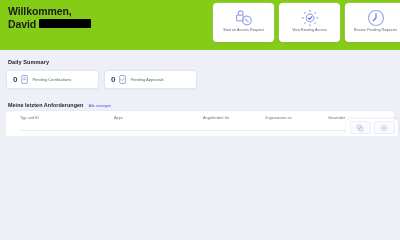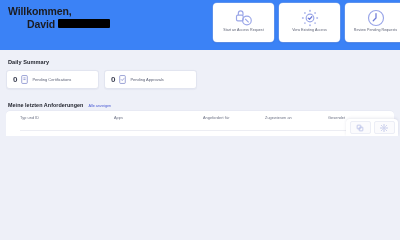--- a/index.html
+++ b/index.html
@@ -7,28 +7,28 @@
     width: 400px; height: 136px;
     font-family: "Liberation Sans", sans-serif;
     background: #eef0f8;
     overflow: hidden;
   }
   #app { position: relative; width: 400px; height: 136px; }
 
   
   .top-band {
     position: absolute; left: 0; top: 0; width: 400px; height: 50px;
-    background: #3b82f6;
+    background: #84cc16;
   }
   .greeting {
     position: absolute; left: 8px; top: 5px;
     font-size: 10.5px; font-weight: bold; color: #1b1b1f;
     line-height: 12.5px; letter-spacing: -0.1px;
   }
-  .greeting .line2 { display: flex; align-items: center; gap: 3px; margin-left: 19px; }
+  .greeting .line2 { display: flex; align-items: center; gap: 3px; }
   .redaction {
     display: inline-block; width: 52px; height: 9px; background: #000;
     border-radius: 1px;
   }
 
   
   .quick-cards {
     position: absolute; left: 213px; top: 3px;
     display: flex; gap: 5px;
   }

